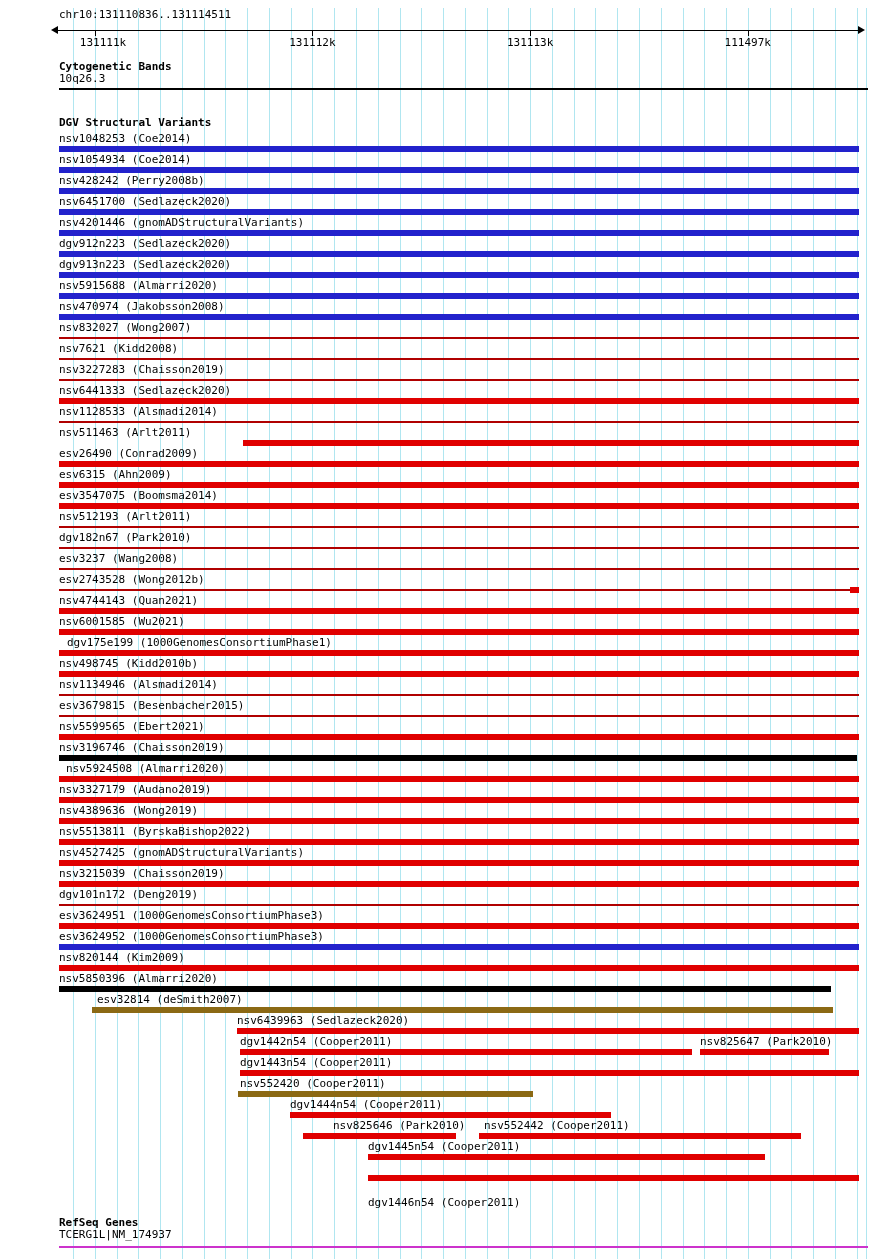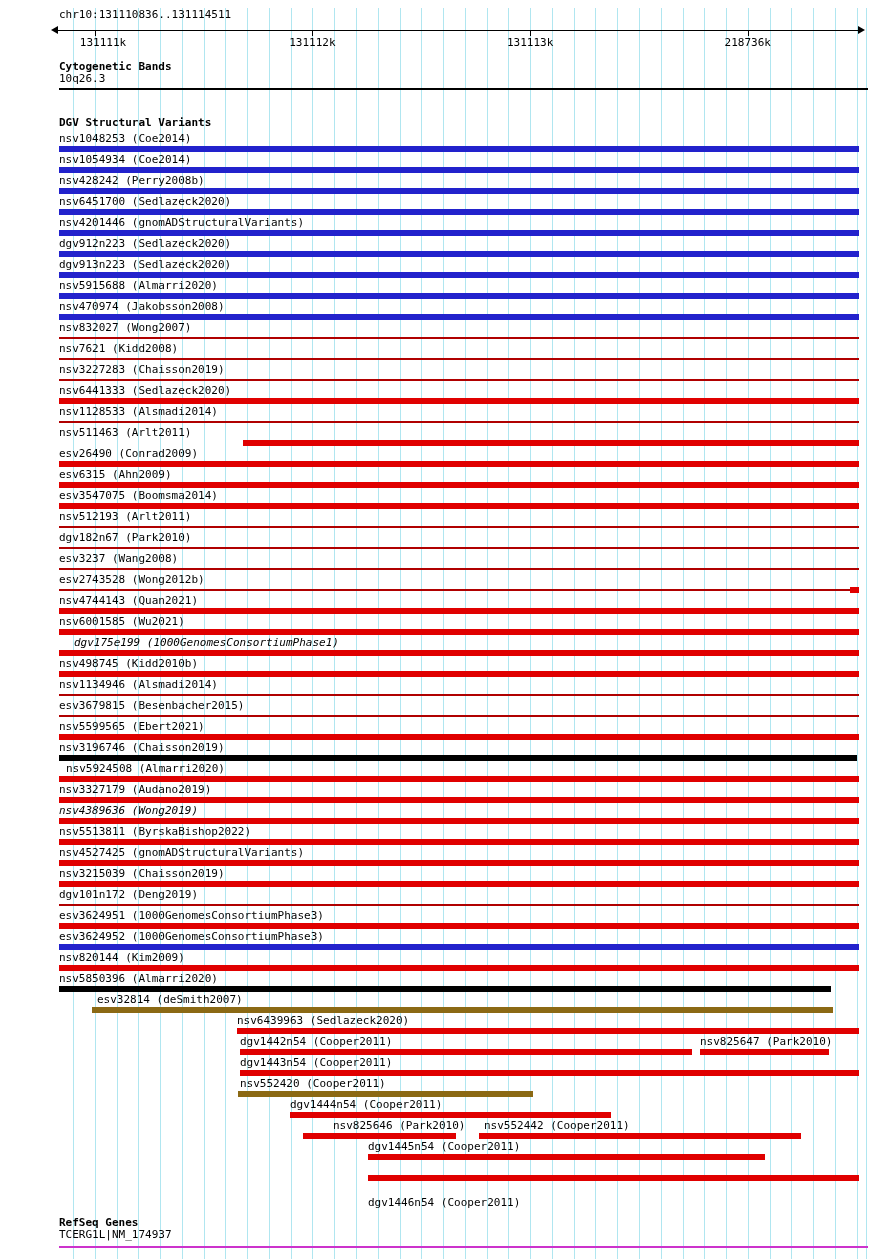--- a/index.html
+++ b/index.html
@@ -67,21 +67,21 @@
     <div class="hline" style="left:58px;top:30px;width:800px"></div>
     <div class="arrow arrow-left" style="left:51px;top:26px"></div>
     <div class="arrow arrow-right" style="left:858px;top:26px"></div>
   <div class="tick" style="left: 94.7px;"></div>
       <div class="txt tick-label" style="left: 59px; top: 37px; margin-left: 14px;">131111k</div>
       <div class="tick" style="left: 312.4px;"></div>
       <div class="txt tick-label" style="left: 282.4px; top: 37px;">131112k</div>
       <div class="tick" style="left: 530.1px;"></div>
       <div class="txt tick-label" style="left: 500.1px; top: 37px;">131113k</div>
       <div class="tick" style="left: 747.8px;"></div>
-      <div class="txt tick-label" style="left: 717.8px; top: 37px;">218736k</div>
+      <div class="txt tick-label" style="left: 717.8px; top: 37px;">111497k</div>
     </div>
 
   <div class="txt hdr" style="left:59px;top:61px">Cytogenetic Bands</div>
   <div class="txt" style="left:59px;top:73px">10q26.3</div>
   <div style="position:absolute;left:59px;top:88px;width:809px;height:2px;background:#000"></div>
 
   <div class="txt hdr" style="left:59px;top:117px">DGV Structural Variants</div>
 
   <div id="tracks">
       <div class="txt" style="left: 59px; top: 133px;">nsv1048253 (Coe2014)</div>
@@ -126,37 +126,37 @@
       <div class="feature-bar" style="left: 59px; width: 800px; top: 547px; height: 2px; background: rgb(176, 0, 0);"></div>
       <div class="txt" style="left: 59px; top: 553px;">esv3237 (Wang2008)</div>
       <div class="feature-bar" style="left: 59px; width: 800px; top: 568px; height: 2px; background: rgb(176, 0, 0);"></div>
       <div class="txt" style="left: 59px; top: 574px;">esv2743528 (Wong2012b)</div>
       <div class="feature-bar" style="left: 59px; width: 800px; top: 589px; height: 2px; background: rgb(176, 0, 0);"></div>
       <div class="feature-bar" style="left: 850.1px; width: 8.9px; top: 587px; height: 6px; background: rgb(224, 0, 0);"></div>
       <div class="txt" style="left: 59px; top: 595px;">nsv4744143 (Quan2021)</div>
       <div class="feature-bar" style="left: 59px; width: 800px; top: 608px; height: 6px; background: rgb(224, 0, 0);"></div>
       <div class="txt" style="left: 59px; top: 616px;">nsv6001585 (Wu2021)</div>
       <div class="feature-bar" style="left: 59px; width: 800px; top: 629px; height: 6px; background: rgb(224, 0, 0);"></div>
-      <div class="txt" style="left: 74px; top: 637px; font-style: italic;">dgv175e199 (1000GenomesConsortiumPhase1)</div>
+      <div class="txt" style="left: 67px; top: 637px;">dgv175e199 (1000GenomesConsortiumPhase1)</div>
       <div class="feature-bar" style="left: 59px; width: 800px; top: 650px; height: 6px; background: rgb(224, 0, 0);"></div>
       <div class="txt" style="left: 59px; top: 658px;">nsv498745 (Kidd2010b)</div>
       <div class="feature-bar" style="left: 59px; width: 800px; top: 671px; height: 6px; background: rgb(224, 0, 0);"></div>
       <div class="txt" style="left: 59px; top: 679px;">nsv1134946 (Alsmadi2014)</div>
       <div class="feature-bar" style="left: 59px; width: 800px; top: 694px; height: 2px; background: rgb(176, 0, 0);"></div>
       <div class="txt" style="left: 59px; top: 700px;">esv3679815 (Besenbacher2015)</div>
       <div class="feature-bar" style="left: 59px; width: 800px; top: 715px; height: 2px; background: rgb(176, 0, 0);"></div>
       <div class="txt" style="left: 59px; top: 721px;">nsv5599565 (Ebert2021)</div>
       <div class="feature-bar" style="left: 59px; width: 800px; top: 734px; height: 6px; background: rgb(224, 0, 0);"></div>
       <div class="txt" style="left: 59px; top: 742px;">nsv3196746 (Chaisson2019)</div>
       <div class="feature-bar" style="left: 59px; width: 797.6px; top: 755px; height: 6px; background: rgb(0, 0, 0);"></div>
       <div class="txt" style="left: 66px; top: 763px;">nsv5924508 (Almarri2020)</div>
       <div class="feature-bar" style="left: 59px; width: 800px; top: 776px; height: 6px; background: rgb(224, 0, 0);"></div>
       <div class="txt" style="left: 59px; top: 784px;">nsv3327179 (Audano2019)</div>
       <div class="feature-bar" style="left: 59px; width: 800px; top: 797px; height: 6px; background: rgb(224, 0, 0);"></div>
-      <div class="txt" style="left: 59px; top: 805px; font-style: italic;">nsv4389636 (Wong2019)</div>
+      <div class="txt" style="left: 59px; top: 805px;">nsv4389636 (Wong2019)</div>
       <div class="feature-bar" style="left: 59px; width: 800px; top: 818px; height: 6px; background: rgb(224, 0, 0);"></div>
       <div class="txt" style="left: 59px; top: 826px;">nsv5513811 (ByrskaBishop2022)</div>
       <div class="feature-bar" style="left: 59px; width: 800px; top: 839px; height: 6px; background: rgb(224, 0, 0);"></div>
       <div class="txt" style="left: 59px; top: 847px;">nsv4527425 (gnomADStructuralVariants)</div>
       <div class="feature-bar" style="left: 59px; width: 800px; top: 860px; height: 6px; background: rgb(224, 0, 0);"></div>
       <div class="txt" style="left: 59px; top: 868px;">nsv3215039 (Chaisson2019)</div>
       <div class="feature-bar" style="left: 59px; width: 800px; top: 881px; height: 6px; background: rgb(224, 0, 0);"></div>
       <div class="txt" style="left: 59px; top: 889px;">dgv101n172 (Deng2019)</div>
       <div class="feature-bar" style="left: 59px; width: 800px; top: 904px; height: 2px; background: rgb(176, 0, 0);"></div>
       <div class="txt" style="left: 59px; top: 910px;">esv3624951 (1000GenomesConsortiumPhase3)</div>

